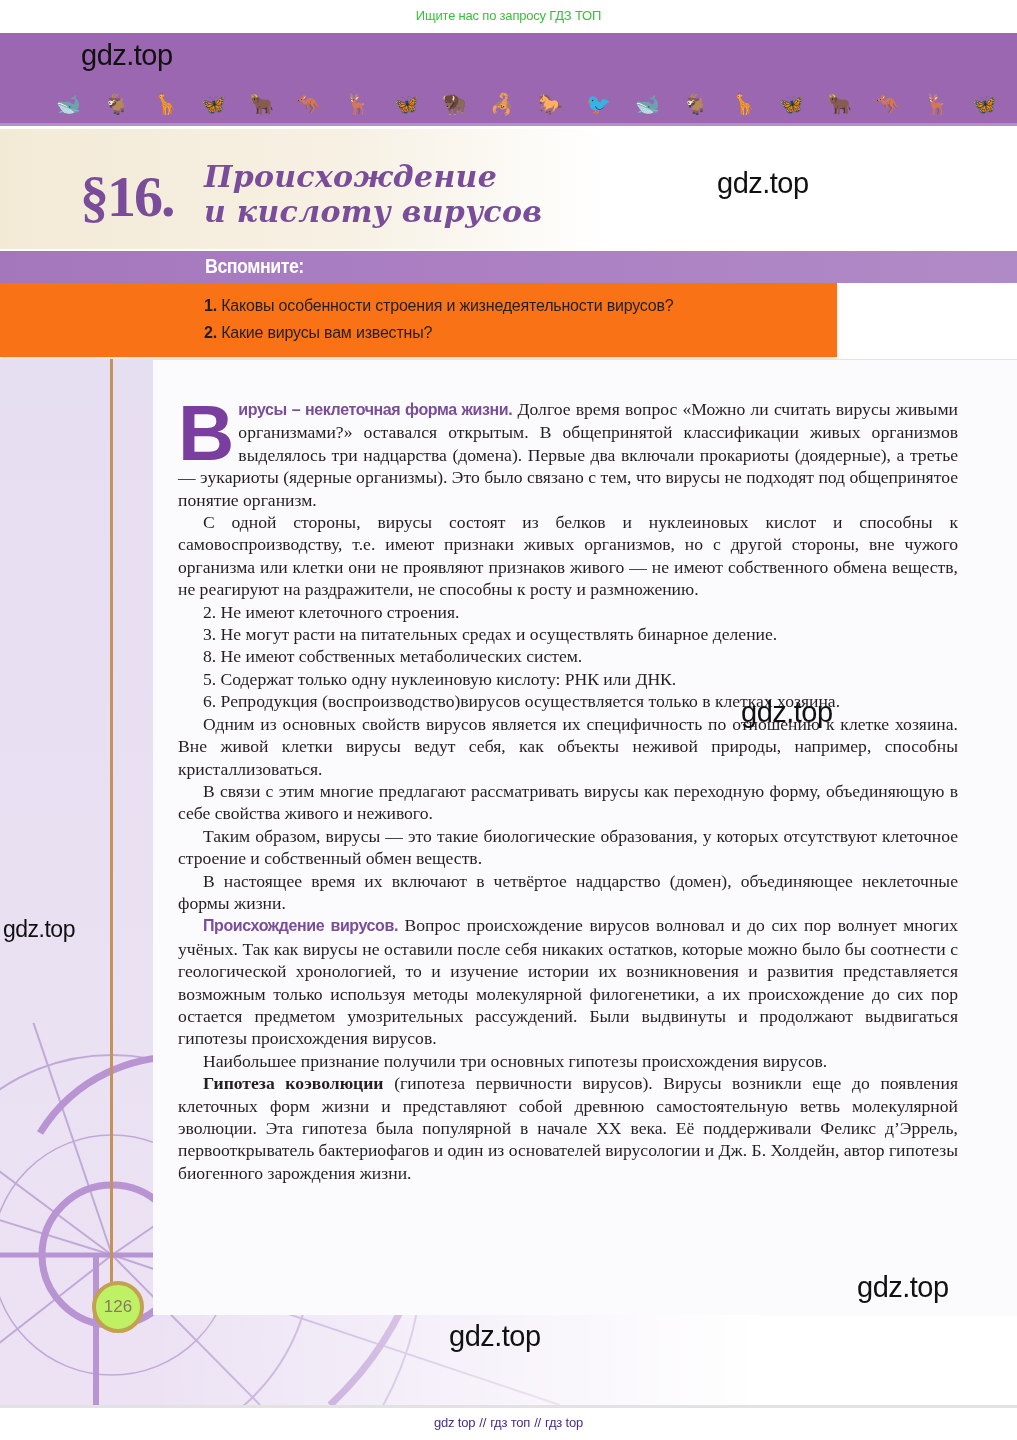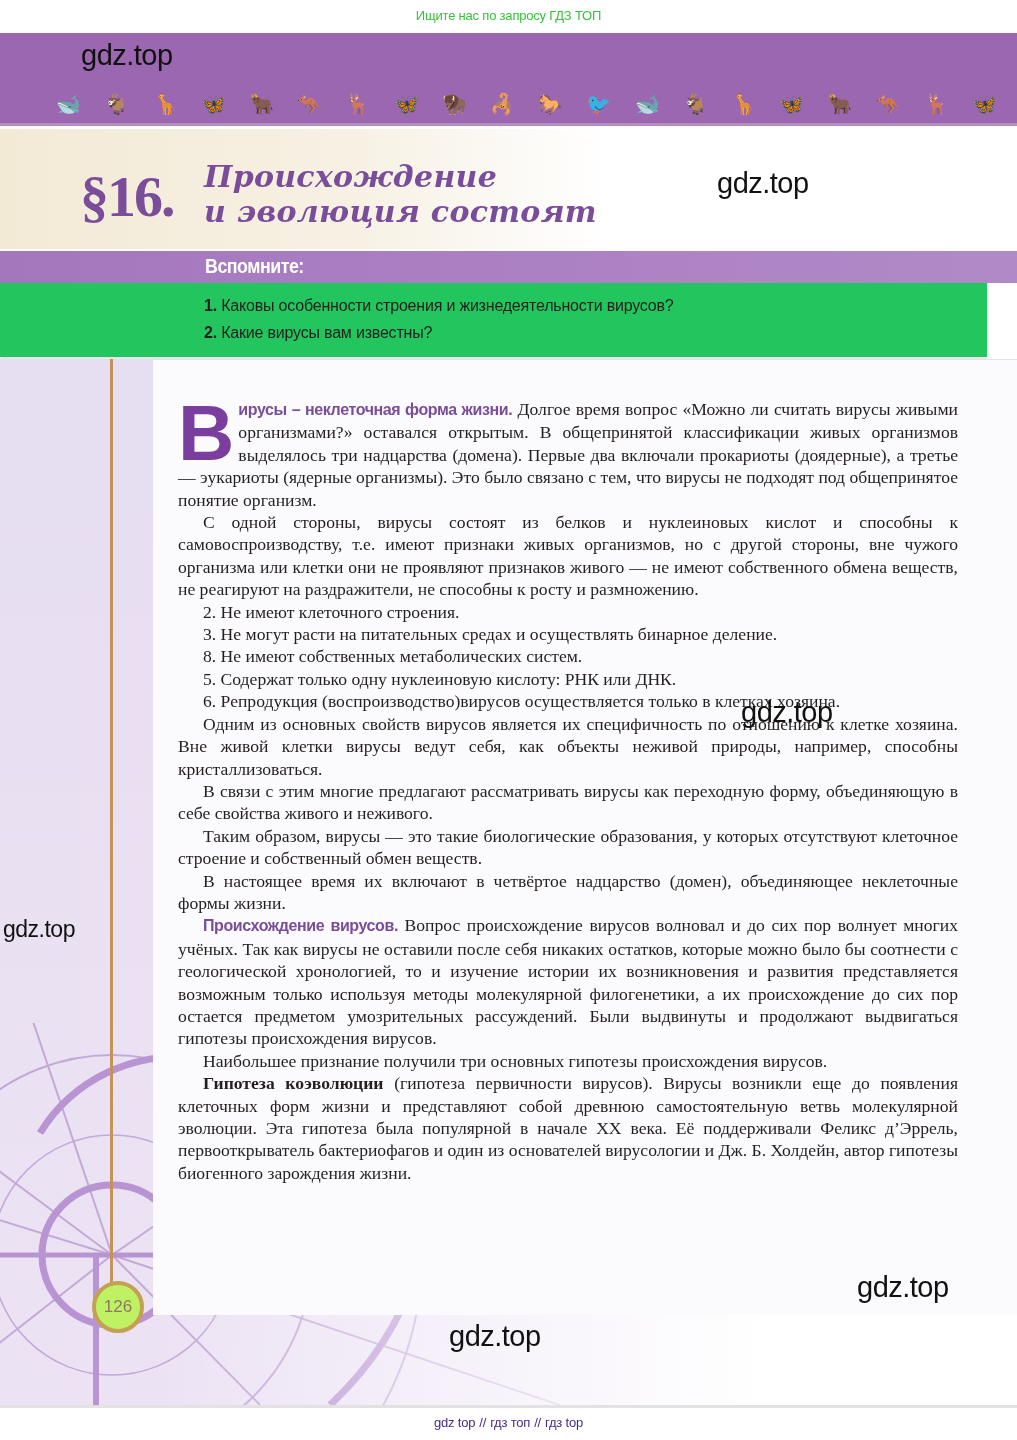--- a/index.html
+++ b/index.html
@@ -21,21 +21,21 @@
     background: linear-gradient(90deg, #f3ead6 0%, #f7f1e4 35%, #ffffff 60%, #ffffff 100%); }
   .sect-num { position: absolute; left: 80px; top: 130px; font-family: "Liberation Serif", serif; font-weight: bold;
     font-size: 58px; color: #7a4d9b; letter-spacing: -2px; }
   .sect-title { position: absolute; left: 204px; top: 126px; font-family: "DejaVu Serif", serif; font-style: italic; font-weight: bold;
     font-size: 30px; line-height: 35px; color: #7a4d9b; letter-spacing: 0.3px; }
 
   .remember-bar { position: absolute; left: 0; top: 218px; width: 1017px; height: 32px;
     background: linear-gradient(90deg, #a477bd 0%, #ad82c4 60%, #b08ac6 100%); }
   .remember-label { position: absolute; left: 205px; top: 3px; font-family: "Liberation Sans", sans-serif; font-weight: bold;
     font-size: 21px; color: #fff; letter-spacing: -0.6px; transform: scaleX(0.85); transform-origin: left; }
-  .questions { position: absolute; left: 0; top: 250px; width: 987px; height: 74px; background: #22c55e;
+  .questions { position: absolute; left: 0; top: 250px; width: 837px; height: 74px; background: #f97316;
     box-shadow: 0 3px 4px rgba(0,0,0,0.12); padding-left: 43px; }
   .q { position: absolute; left: 204px; font-family: "Liberation Sans", sans-serif; font-size: 16px; color: #231f20; letter-spacing: -0.2px; }
   .q b { font-weight: bold; }
 
   .side-bg { position: absolute; left: 0; top: 326px; width: 1017px; height: 1046px;
     background: linear-gradient(180deg, #e6def1 0%, #e9e1f2 50%, #ece2f4 100%); }
   .text-panel { position: absolute; left: 153px; top: 327px; width: 864px; height: 955px; background: #fbfafc; }
   .text-panel-lower { position: absolute; left: 153px; top: 1282px; width: 864px; height: 90px;
     background: linear-gradient(90deg, rgba(255,255,255,0) 0%, rgba(255,255,255,0.6) 40%, #fff 70%); }
   .gold-rule { position: absolute; left: 110px; top: 326px; width: 3px; height: 940px; background: #c4935a; }
@@ -89,21 +89,21 @@
       <span>🦘</span>
       <span>🦌</span>
       <span>🦋</span>
     </div>
   </div>
 
   <div class="title-band"></div>
   <div class="sect-num">§16.</div>
   <div class="sect-title">
     <div>Происхождение</div>
-    <div>и эволюция состоят</div>
+    <div>и кислоту вирусов</div>
   </div>
   <div class="wm" style="left:717px; top:134px;">gdz.top</div>
 
   <div class="remember-bar">
     <div class="remember-label">Вспомните:</div>
   </div>
   <div class="questions">
     <div class="q" style="top:14px;">
       <b>1.</b>
       <span>Каковы особенности строения и жизнедеятельности вирусов?</span>

